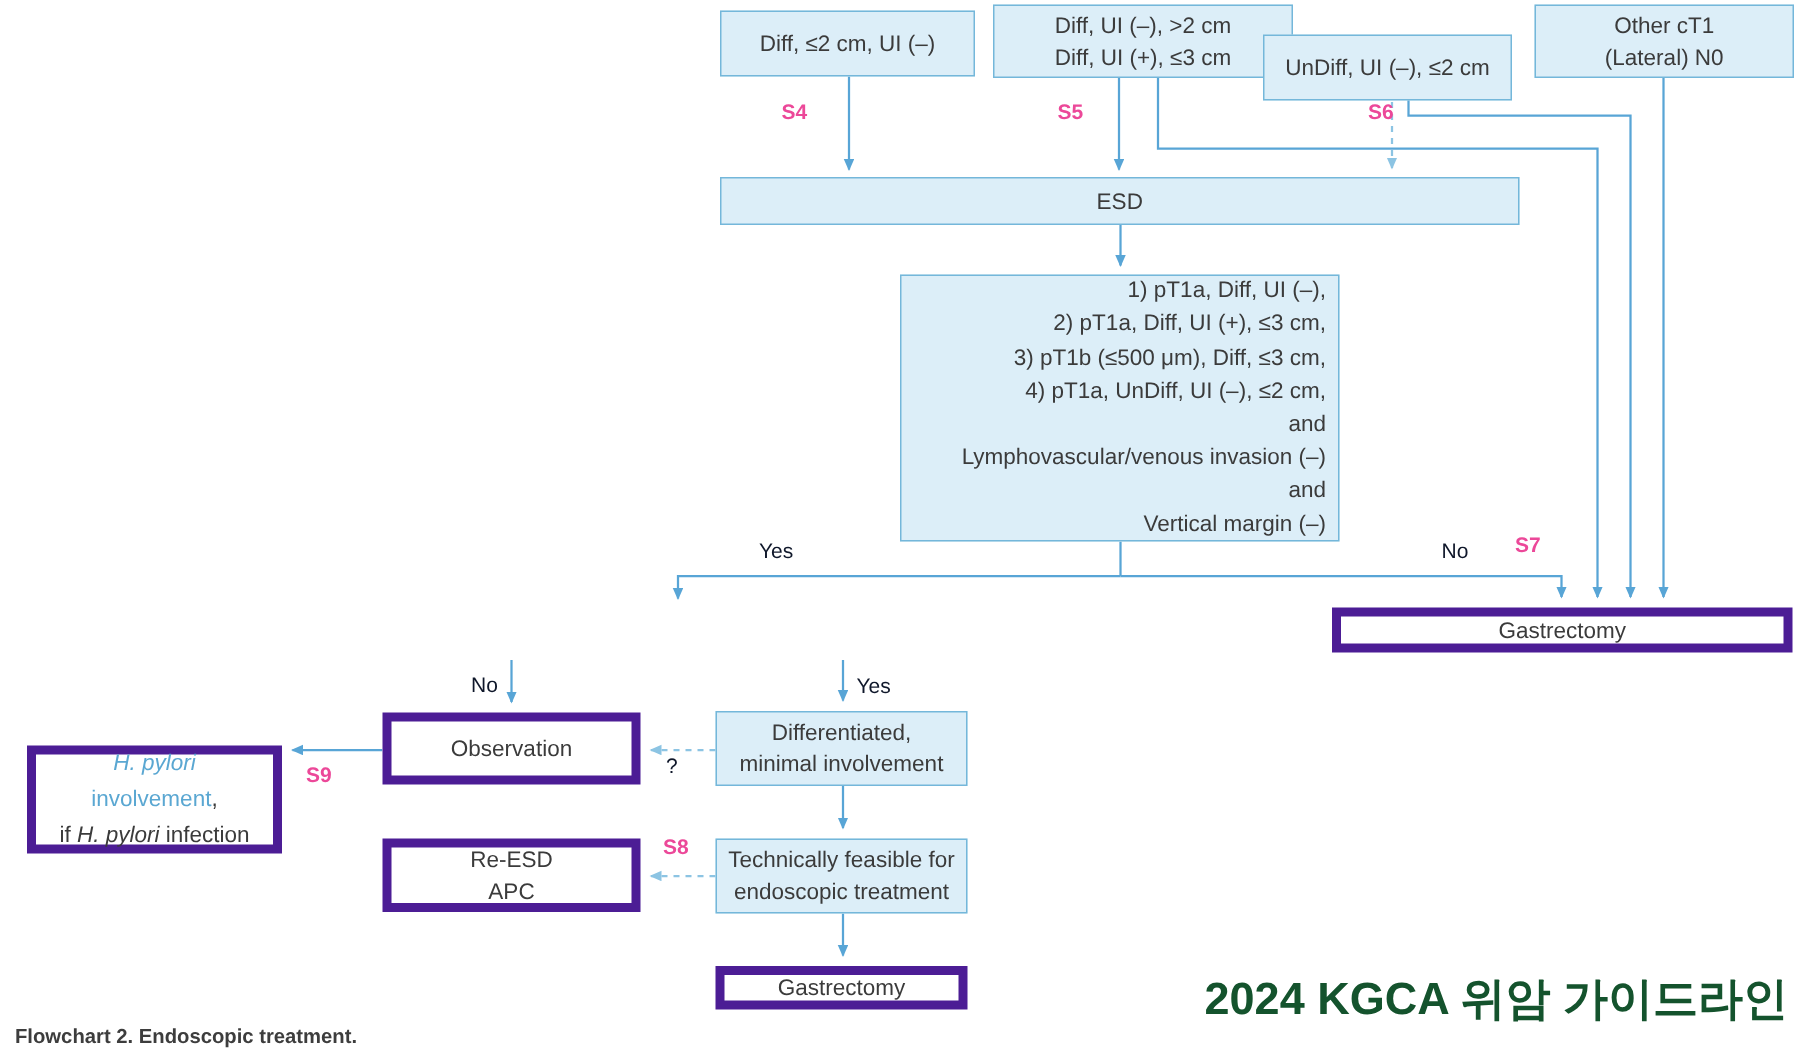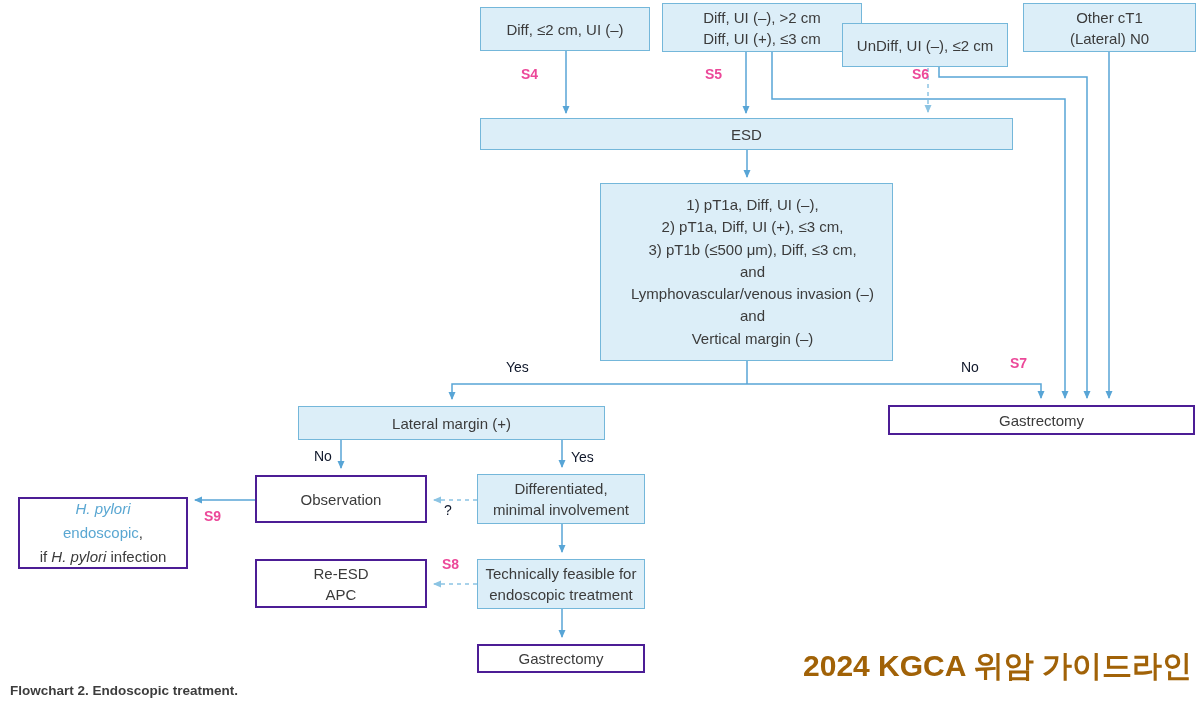--- a/index.html
+++ b/index.html
@@ -5,33 +5,33 @@
   html,body { margin:0; padding:0; background:#ffffff; }
   .stage {
     position:relative; width:1204px; height:706px; background:#ffffff;
     font-family:"Liberation Sans", sans-serif; overflow:hidden;
   }
   .flow-svg { position:absolute; left:0; top:0; width:1204px; height:706px; pointer-events:none; }
   .box {
     position:absolute; box-sizing:border-box;
     display:flex; flex-direction:column; justify-content:center; align-items:center;
     text-align:center; font-size:15px; line-height:21px; color:#3b3b3b;
-    background:#ffffff; border:2px solid #4c1d95;
+    background:#ffffff; border:6px solid #4c1d95;
   }
   .filled { background:#dceef8; border:1.5px solid #74b7da; }
-  .criteria-box { align-items:center; text-align:left; line-height:22.2px; padding:0 8px 0 20px; }
+  .criteria-box { align-items:flex-end; text-align:left; line-height:22.2px; padding:0 8px 0 20px; }
   .criteria-box .center { text-align:center; }
   .lbl  { position:absolute; font-size:14px; line-height:16px; color:#0f172a; white-space:nowrap; }
   .slbl { position:absolute; font-size:14px; line-height:16px; font-weight:700; color:#ec4899; white-space:nowrap; }
   .hp-blue { color:#5aa7d2; }
   .italic { font-style:italic; }
   .hp-box { line-height:24px; font-size:15px; }
   .title-kr {
     position:absolute; right:12px; top:646px; font-size:30px; font-weight:700;
-    color:#a16207; white-space:nowrap;
+    color:#14532d; white-space:nowrap;
   }
   .caption {
     position:absolute; left:10px; top:683px; font-size:13.5px; font-weight:700;
     color:#3d3d3d; white-space:nowrap;
   }
 </style>
 </head>
 <body>
 
 <div class="stage">
@@ -94,46 +94,44 @@
   </div>
 
   <div class="box filled" style="left:480px; top:118px; width:533px; height:32px;align-items:center;">
     <span>ESD</span>
   </div>
 
   <div class="box filled criteria-box" style="left:600px; top:183px; width:293px; height:178px;">
     <span>1) pT1a, Diff, UI (–),</span>
     <span>2) pT1a, Diff, UI (+), ≤3 cm,</span>
     <span>3) pT1b (≤500 μm), Diff, ≤3 cm,</span>
+    <span>4) pT1a, UnDiff, UI (–), ≤2 cm,</span>
     <span class="center">and</span>
     <span class="center">Lymphovascular/venous invasion (–)</span>
     <span class="center">and</span>
     <span class="center">Vertical margin (–)</span>
   </div>
 
-  <div class="box filled" style="left:298px; top:406px; width:307px; height:34px;">
-    <span>Lateral margin (+)</span>
-  </div>
 
   <div class="box" style="left:888px; top:405px; width:307px; height:30px;">
     <span>Gastrectomy</span>
   </div>
 
   <div class="box" style="left:255px; top:475px; width:172px; height:48px;">
     <span>Observation</span>
   </div>
 
   <div class="box filled" style="left:477px; top:474px; width:168px; height:50px;">
     <span>Differentiated,</span>
     <span>minimal involvement</span>
   </div>
 
   <div class="box hp-box" style="left:18px; top:497px; width:170px; height:72px;">
     <span class="hp-blue italic">H. pylori</span>
-    <span><span class="hp-blue">endoscopic</span><span>,</span></span>
+    <span><span class="hp-blue">involvement</span><span>,</span></span>
     <span><span>if </span><span class="italic">H. pylori</span><span> infection</span></span>
   </div>
 
   <div class="box" style="left:255px; top:559px; width:172px; height:49px;">
     <span>Re-ESD</span>
     <span>APC</span>
   </div>
 
   <div class="box filled" style="left:477px; top:559px; width:168px; height:50px;">
     <span>Technically feasible for</span>

